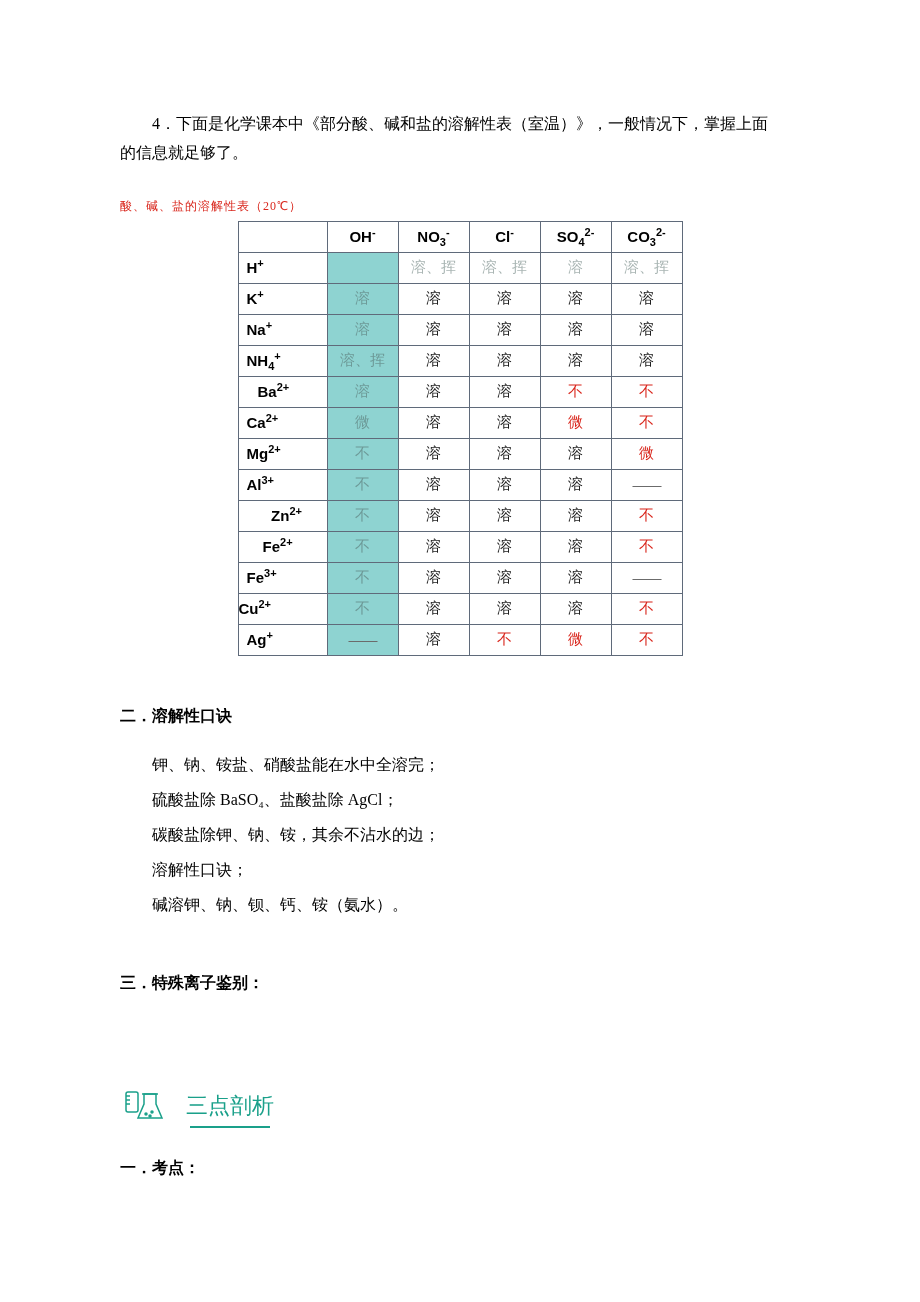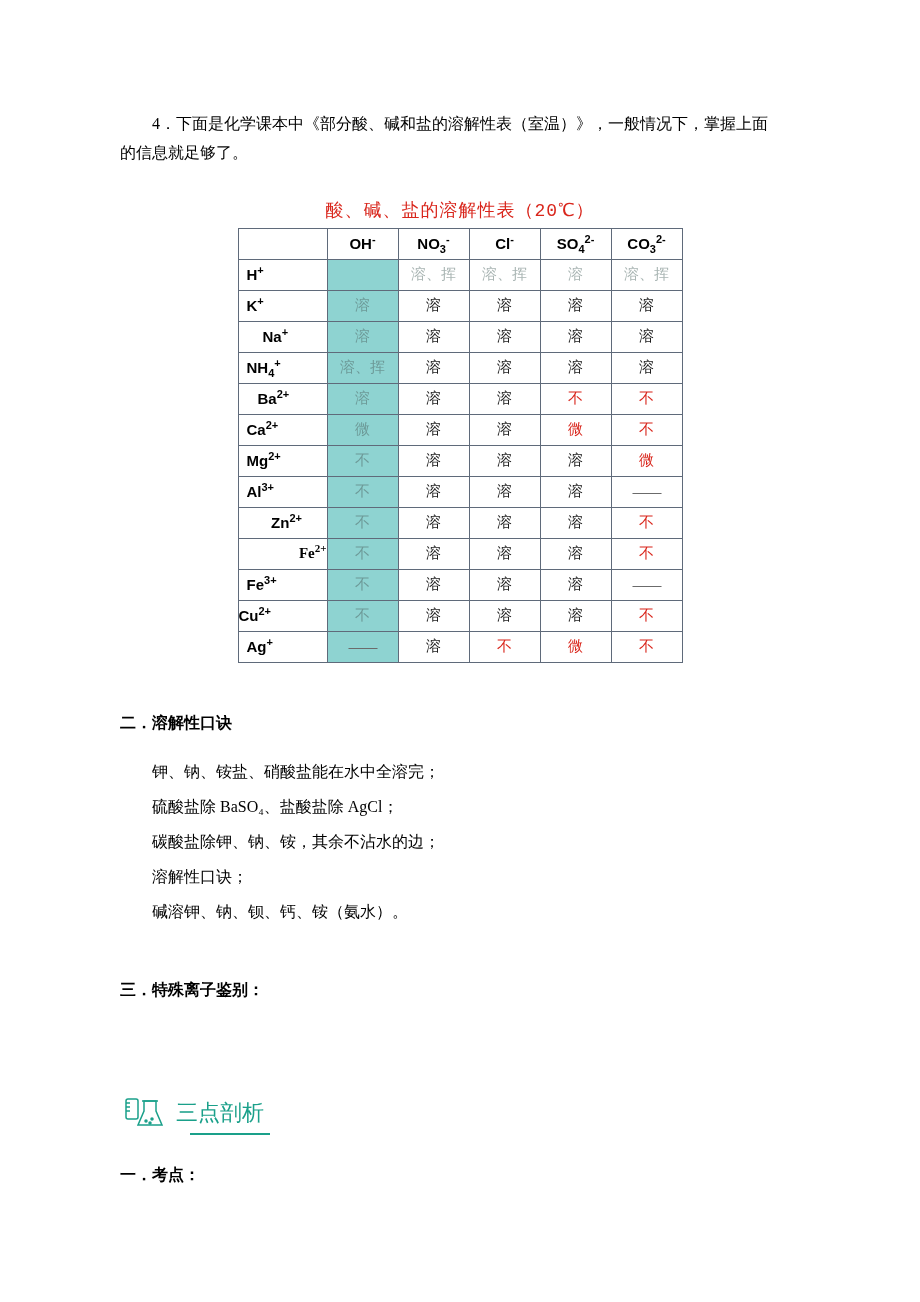--- a/index.html
+++ b/index.html
@@ -15,24 +15,23 @@
     padding: 110px 120px 60px 120px;
   }
   .para {
     line-height: 1.8;
     margin-bottom: 8px;
   }
   .indent {
     text-indent: 2em;
   }
   .table-title {
-    text-align: center;
     color: #d9261c;
-    font-family: Liberation Mono, monospace;
-    font-size: 18px;
+    font-family: Liberation Serif, serif;
+    font-size: 12px;
     margin-top: 30px;
     margin-bottom: 6px;
     letter-spacing: 1px;
   }
   table.solubility {
     border-collapse: collapse;
     margin: 0 auto;
     font-family: Arial, "SimSun", sans-serif;
     font-size: 15px;
   }
@@ -89,21 +88,21 @@
     line-height: 2.2;
   }
   sub, sup {
     font-size: 11px;
     line-height: 0;
   }
   .analysis-block {
     margin-top: 90px;
     display: flex;
     align-items: center;
-    gap: 6px;
+    gap: 16px;
   }
   .beaker-icon svg {
     display: block;
   }
   .analysis-text {
     color: #1aa08a;
     font-family: "KaiTi", "楷体", serif;
     font-size: 22px;
     position: relative;
   }
@@ -152,21 +151,21 @@
         </tr>
         <tr>
           <td style="font-weight: bold; text-align: left; padding-left: 8px;">K<sup>+</sup></td>
           <td class="cell-oh oh-text">溶</td>
           <td class="cell-normal">溶</td>
           <td class="cell-normal">溶</td>
           <td class="cell-normal">溶</td>
           <td class="cell-normal">溶</td>
         </tr>
         <tr>
-          <td style="font-weight: bold; text-align: left; padding-left: 24px;">Na<sup>+</sup></td>
+          <td style="font-weight: bold; text-align: left; padding-left: 8px;">Na<sup>+</sup></td>
           <td class="cell-oh oh-text">溶</td>
           <td class="cell-normal">溶</td>
           <td class="cell-normal">溶</td>
           <td class="cell-normal">溶</td>
           <td class="cell-normal">溶</td>
         </tr>
         <tr>
           <td style="font-weight: bold; text-align: left; padding-left: 8px;">NH<sub>4</sub><sup>+</sup></td>
           <td class="cell-oh oh-text">溶、挥</td>
           <td class="cell-normal">溶</td>
@@ -208,21 +207,21 @@
         </tr>
         <tr>
           <td style="font-weight: bold; text-align: center; padding-left: 8px;">Zn<sup>2+</sup></td>
           <td class="cell-oh oh-text">不</td>
           <td class="cell-normal">溶</td>
           <td class="cell-normal">溶</td>
           <td class="cell-normal">溶</td>
           <td class="cell-red">不</td>
         </tr>
         <tr>
-          <td style="font-weight: bold; text-align: right; padding-left: 24px; font-family: Liberation Serif, serif;">Fe<sup>2+</sup></td>
+          <td style="font-weight: bold; text-align: left; padding-left: 24px;">Fe<sup>2+</sup></td>
           <td class="cell-oh oh-text">不</td>
           <td class="cell-normal">溶</td>
           <td class="cell-normal">溶</td>
           <td class="cell-normal">溶</td>
           <td class="cell-red">不</td>
         </tr>
         <tr>
           <td style="font-weight: bold; text-align: left; padding-left: 8px;">Fe<sup>3+</sup></td>
           <td class="cell-oh oh-text">不</td>
           <td class="cell-normal">溶</td>

